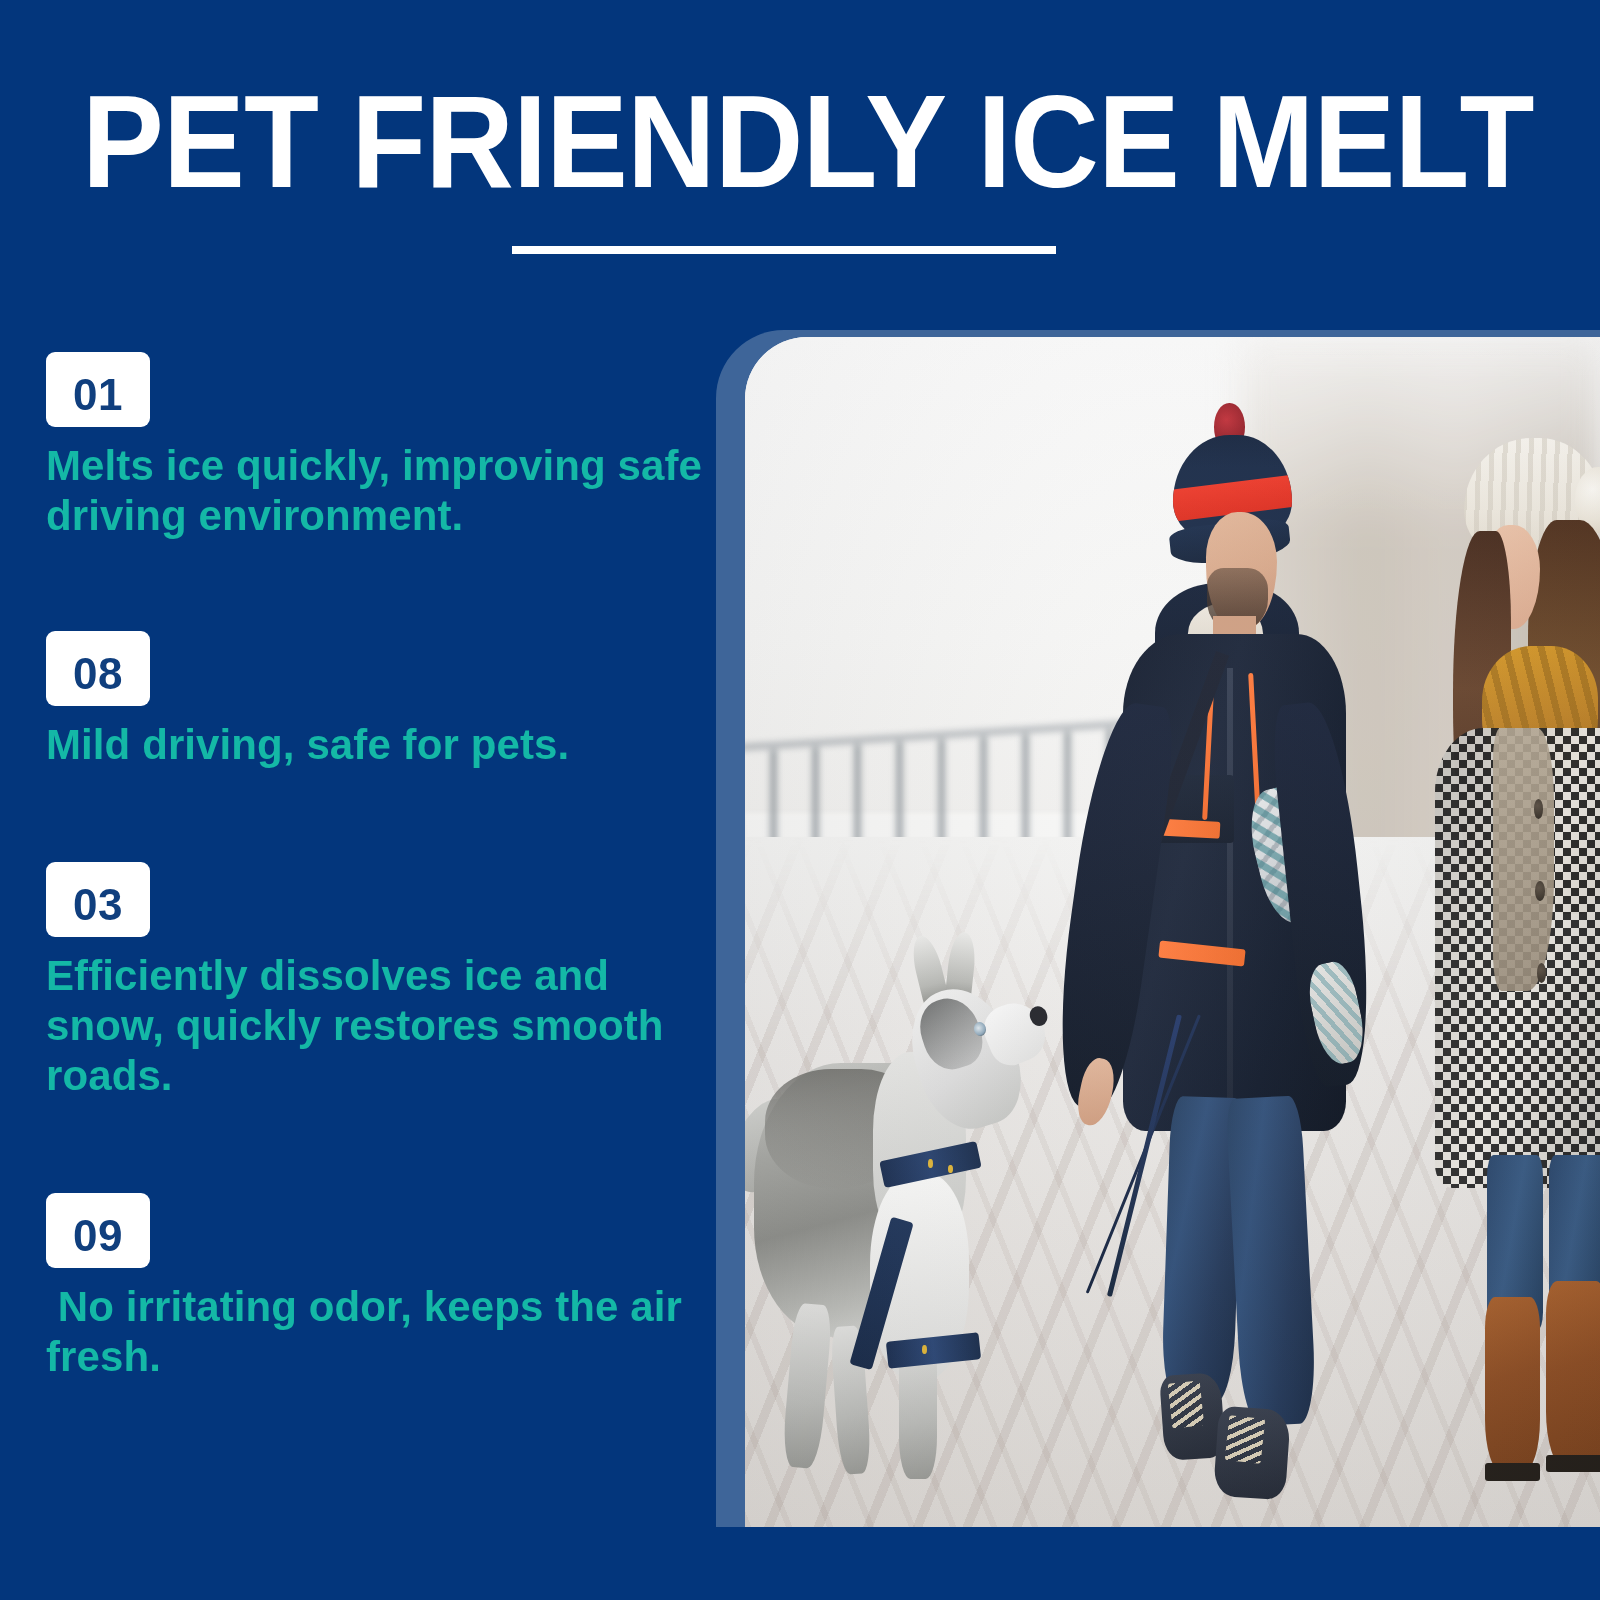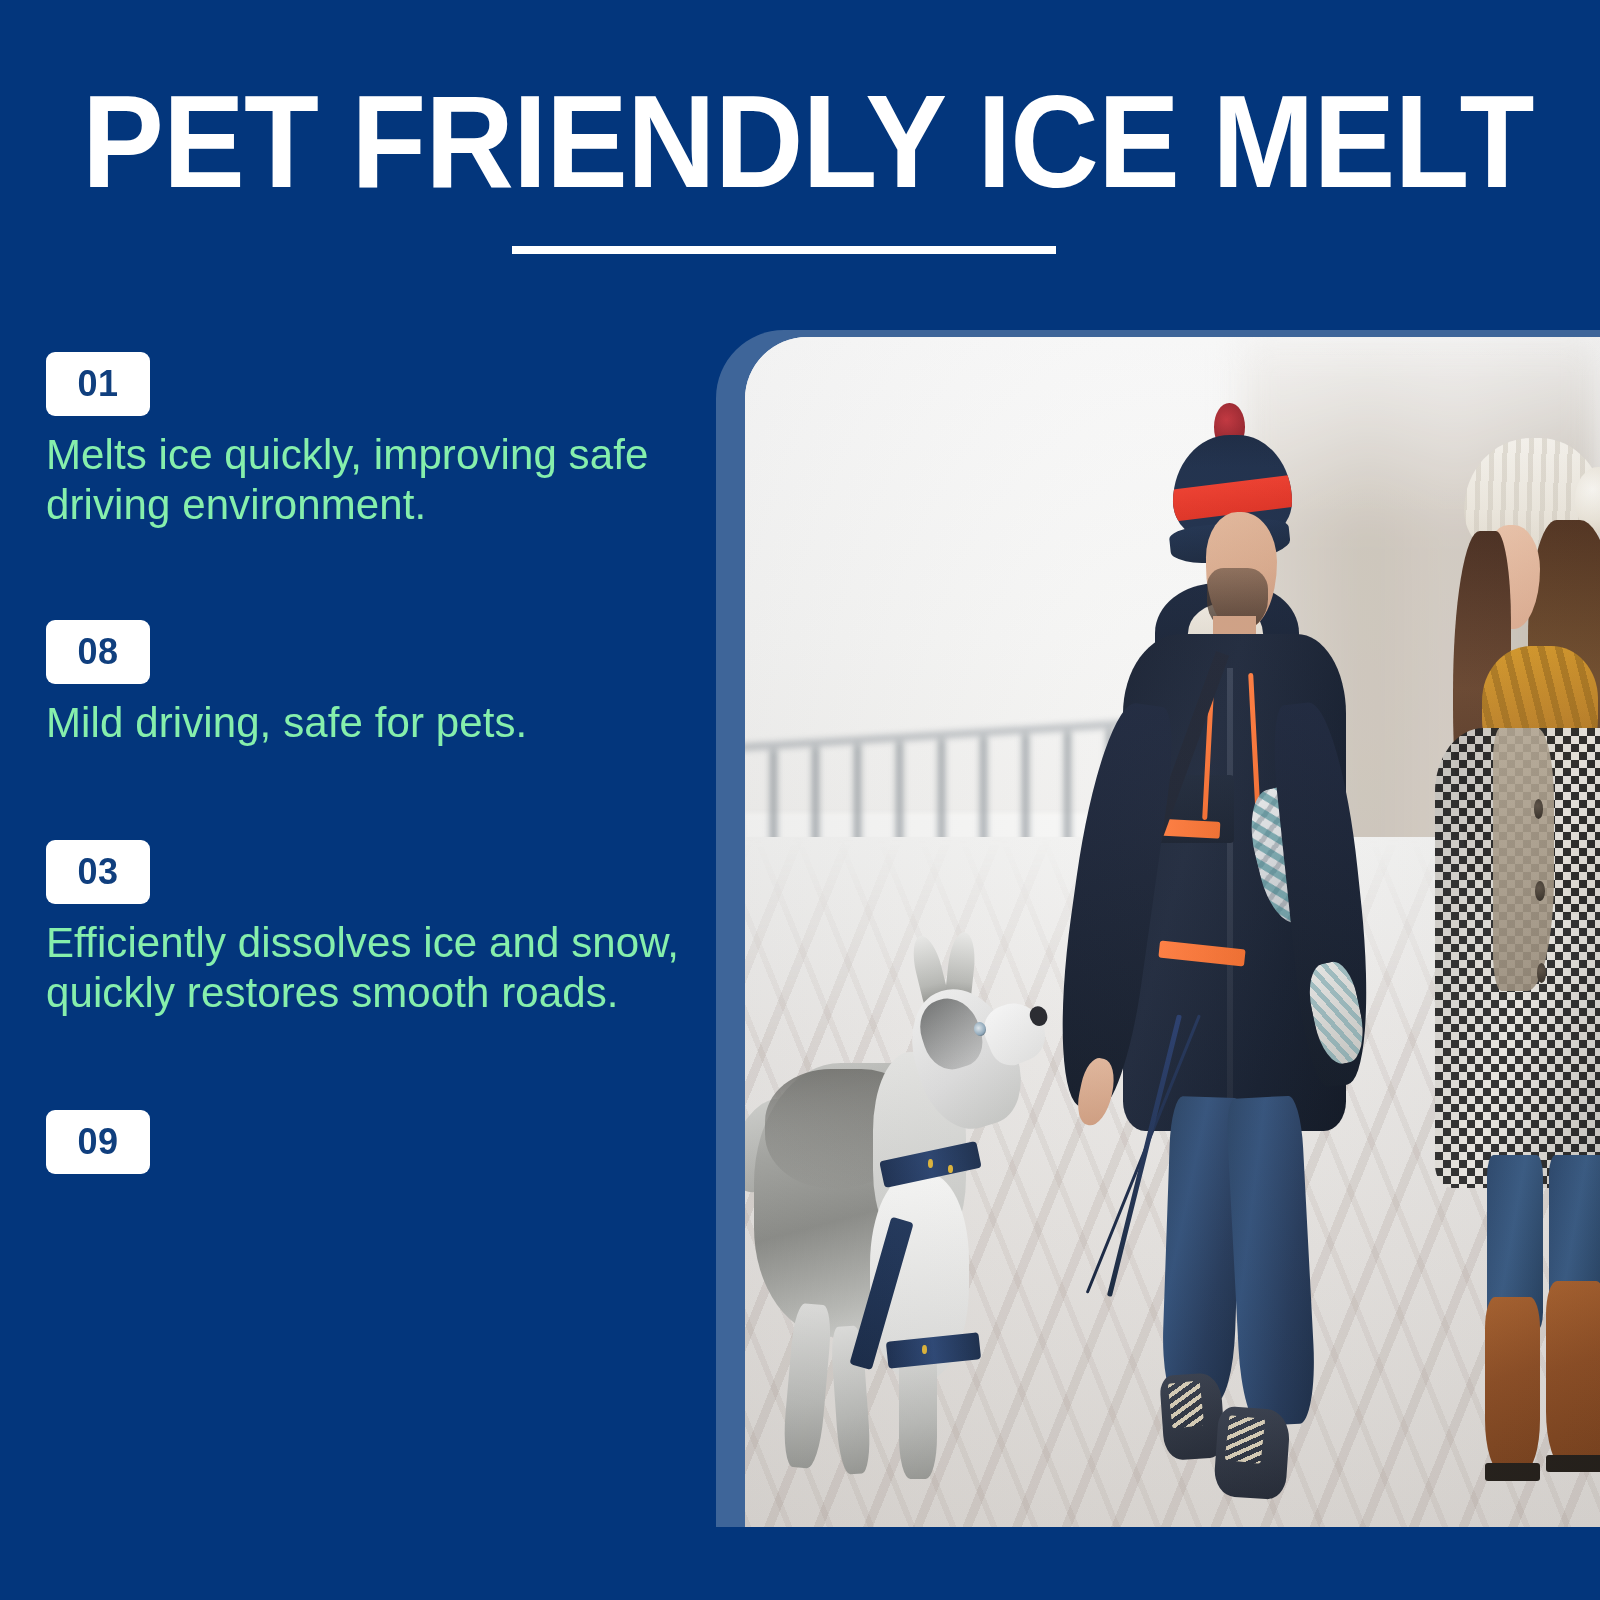--- a/index.html
+++ b/index.html
@@ -40,36 +40,36 @@
   }
   .feature { position:relative; }
   .feature.f1 { margin-top:0px; }
   .feature.f2 { margin-top:90px; }
   .feature.f3 { margin-top:92px; }
   .feature.f4 { margin-top:92px; }
 
   .badge {
     display:inline-block;
     min-width:104px;
-    padding:7px 18px 7px 18px;
+    padding:18px 18px 7px 18px;
     background:#ffffff;
     border-radius:9px;
     color:#103f7e;
-    font-size:36px;
+    font-size:44px;
     line-height:50px;
     font-weight:700;
     letter-spacing:0.5px;
     text-align:center;
   }
   .feature-text {
     margin-top:14px;
-    color:#86efac;
+    color:#14b8a6;
     font-size:42px;
     line-height:50px;
-    font-weight:400;
+    font-weight:700;
     letter-spacing:0.1px;
     white-space:pre-wrap;
   }
 
   
   .photo-accent {
     position:absolute;
     left:716px; top:330px;
     width:884px; height:1197px;
     background:#3e6599;
@@ -546,20 +546,21 @@
     <div class="feature-text">Mild driving, safe for pets.</div>
   </div>
 
   <div class="feature f3">
     <span class="badge">03</span>
     <div class="feature-text">Efficiently dissolves ice and snow, quickly restores smooth roads.</div>
   </div>
 
   <div class="feature f4">
     <span class="badge">09</span>
+    <div class="feature-text"> No irritating odor, keeps the air fresh.</div>
   </div>
 
 </div>
 
 <div class="photo-accent"></div>
 
 <div class="photo-panel">
   <div class="scene">
 
     <div class="sky"></div>

